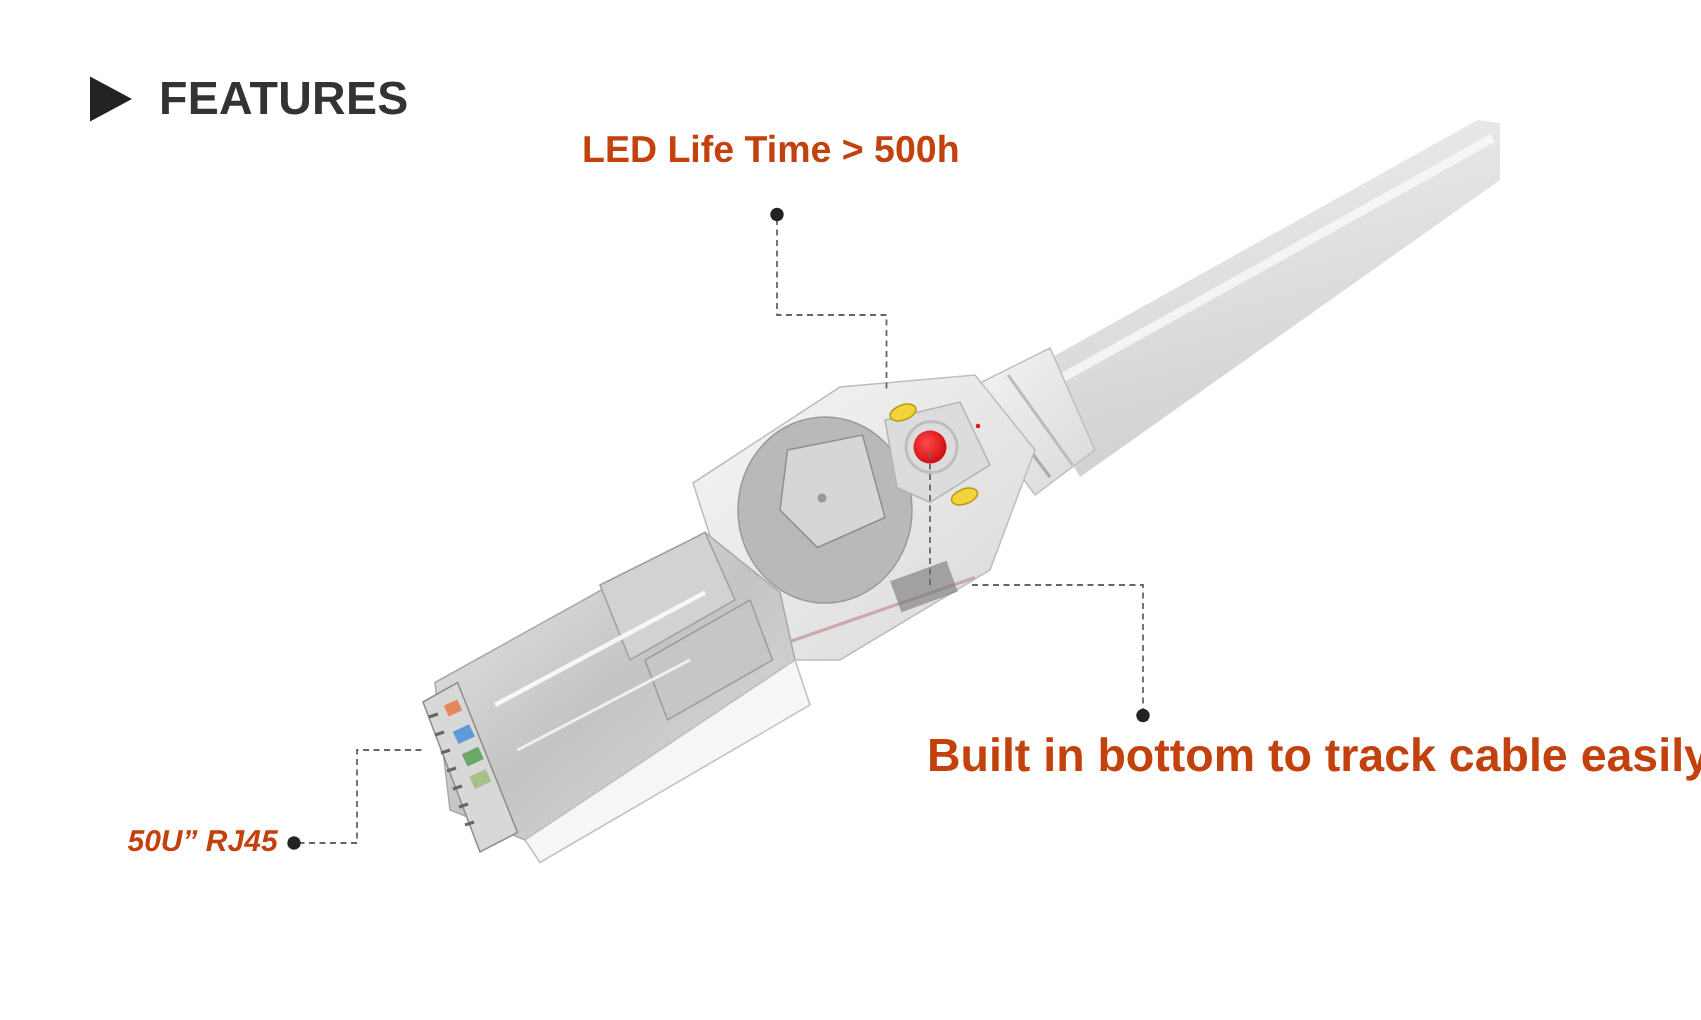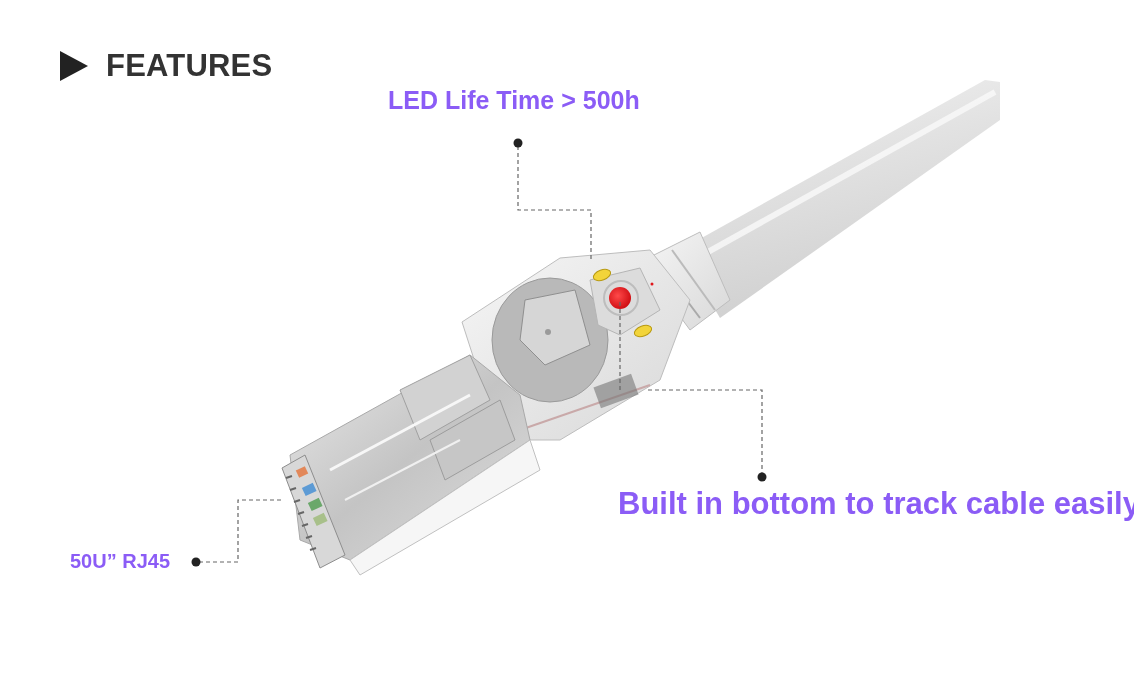--- a/index.html
+++ b/index.html
@@ -3,24 +3,24 @@
 <meta charset="utf-8">
 <style>
   html, body { margin:0; padding:0; background:#ffffff; }
   body { width:1134px; height:680px; position:relative; overflow:hidden;
          font-family:"Liberation Sans", "DejaVu Sans", sans-serif; color:#333333; }
   .abs { position:absolute; }
   .header { left:60px; top:48px; display:flex; align-items:center; }
   .header-tri { width:0; height:0; border-top:15px solid transparent; border-bottom:15px solid transparent;
                 border-left:28px solid #222222; margin-right:18px; }
   .header-title { font-size:31px; font-weight:bold; color:#333333; letter-spacing:0.2px; }
-  .callout { font-weight:bold; color:#8b5cf6; white-space:nowrap; }
+  .callout { font-weight:bold; color:#c2410c; white-space:nowrap; }
   .c-led { left:388px; top:86px; font-size:25px; }
   .c-bottom { left:618px; top:486px; font-size:31px; }
-  .c-rj45 { left:70px; top:550px; font-size:20px; }
+  .c-rj45 { left:85px; top:550px; font-size:20px;font-style:italic; }
   svg.art { position:absolute; left:0; top:0; }
 </style>
 </head>
 <body>
 
 <div class="abs header">
   <div class="header-tri"></div>
   <div class="header-title">FEATURES</div>
 </div>
 

